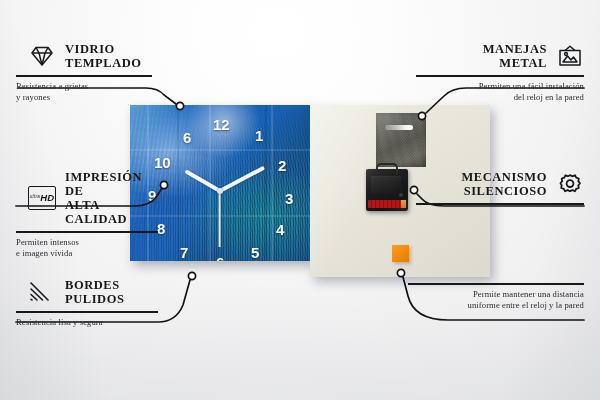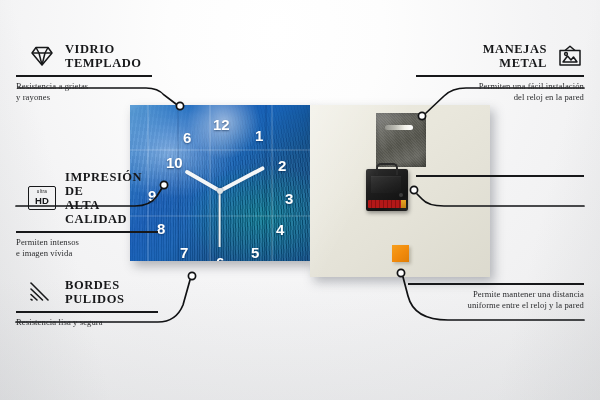--- a/index.html
+++ b/index.html
@@ -179,22 +179,22 @@
     font-family:Liberation Serif, serif;font-size:8.6px;line-height:1.36;
     color:#2a2b2d;white-space:pre-line;letter-spacing:.1px;
   }
   .f-desc.ralign{text-align:right;}
 
   .ic{flex:0 0 auto;display:block;}
 
   
   .hd-box{
     width:26px;height:22px;border:1.7px solid #17181a;border-radius:2px;
-    display:flex;flex-direction:column;align-items:center;justify-content:center;
-    font-family:"Liberation Sans", sans-serif;color:#17181a;line-height:1;
+    display:flex;align-items:center;justify-content:center;
+    font-family:"Liberation Sans", sans-serif;color:#17181a;line-height:1;font-style:italic;
   }
   .hd-box .u{font-size:4.6px;letter-spacing:.3px;margin-bottom:1px;}
   .hd-box .h{font-size:9.5px;font-weight:700;letter-spacing:.2px;}
 </style>
 </head>
 <body>
 
 <div id="stage">
 
   <svg id="wires" viewBox="0 0 600 400">
@@ -226,21 +226,21 @@
     <span class="num" style="left:83px;top:12px;">12</span>
     <span class="num" style="left:125px;top:23px;">1</span>
     <span class="num" style="left:148px;top:53px;">2</span>
     <span class="num" style="left:155px;top:86px;">3</span>
     <span class="num" style="left:146px;top:117px;">4</span>
     <span class="num" style="left:121px;top:140px;">5</span>
     <span class="num" style="left:86px;top:150px;">6</span>
     <span class="num" style="left:50px;top:140px;">7</span>
     <span class="num" style="left:27px;top:116px;">8</span>
     <span class="num" style="left:18px;top:83px;">9</span>
-    <span class="num" style="left:36px;top:50px;">10</span>
+    <span class="num" style="left:24px;top:50px;">10</span>
     <span class="num" style="left:53px;top:25px;">6</span>
 
     <div id="hands-origin">
       <div class="hand" id="hand-hour" style="transform:rotate(-60deg);"></div>
       <div class="hand" id="hand-min" style="transform:rotate(62deg);"></div>
       <div class="hand" id="hand-sec" style="transform:rotate(180deg);"></div>
       <div id="hand-pivot"></div>
     </div>
   </div>
 
@@ -322,20 +322,30 @@
           <path d="M9 6.5 L14 2.2 L19 6.5"></path>
         </g>
       </svg>
     </div>
     <div class="f-rule"></div>
     <div class="f-desc ralign">Permiten una fácil instalación
 del reloj en la pared</div>
   </div>
 
   <div class="feature" style="right:16px;top:170px;width:168px;">
+    <div class="f-head right">
+      <div class="f-title ralign">MECANISMO
+SILENCIOSO</div>
+      <svg class="ic" width="28" height="24" viewBox="0 0 28 24">
+        <g fill="none" stroke="#17181a" stroke-width="1.8" stroke-linejoin="round">
+          <path d="M14 3.2 l2.6 1.1 2.4 -1.1 1.2 2.4 2.6 .9 -.5 2.6 1.7 2.1 -1.7 2.1 .5 2.6 -2.6 .9 -1.2 2.4 -2.4 -1.1 -2.6 1.1 -2.6 -1.1 -2.4 1.1 -1.2 -2.4 -2.6 -.9 .5 -2.6 L4.5 11.2 6.2 9.1 5.7 6.5 8.3 5.6 9.5 3.2 11.9 4.3 Z"></path>
+          <circle cx="14" cy="11.6" r="3.4"></circle>
+        </g>
+      </svg>
+    </div>
     <div class="f-rule"></div>
   </div>
 
   <div class="feature" style="right:16px;top:278px;width:176px;">
     <div class="f-rule"></div>
     <div class="f-desc ralign">Permite mantener una distancia
 uniforme entre el reloj y la pared</div>
   </div>
 
 </div>

